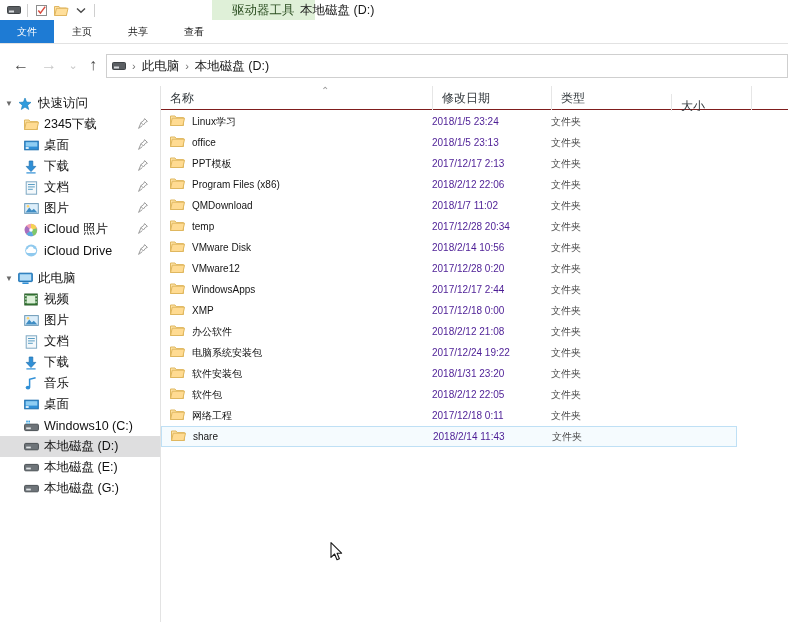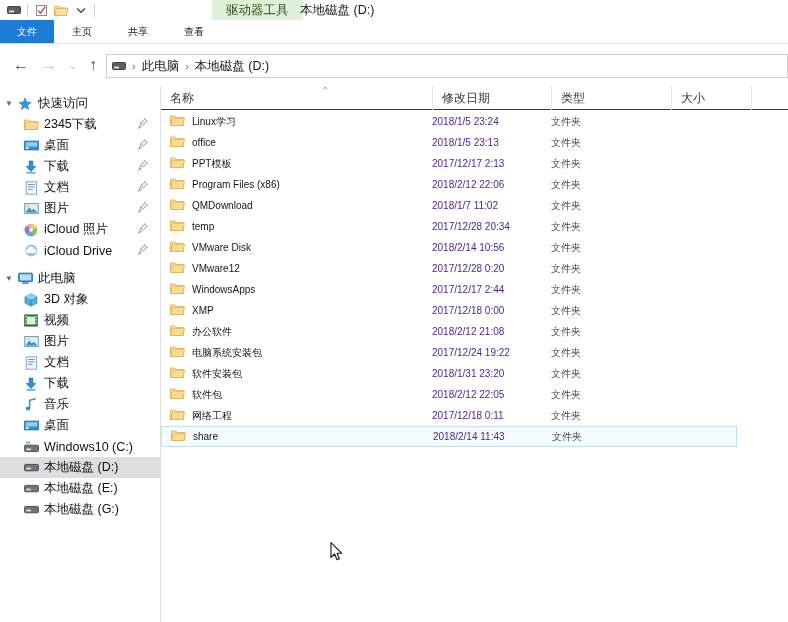--- a/index.html
+++ b/index.html
@@ -23,21 +23,21 @@
     width: 20px; height: 18px; display: flex; align-items: center; justify-content: center;
   }
   .qat-sep { width: 1px; height: 13px; background: #cfcfcf; margin: 0 3px; }
   .ctx-tabwrap {
     position: absolute; left: 212px; top: 0px; height: 20px;
     display: flex; align-items: center;
   }
   .ctx-tab {
     background: #dff0d8; color: #2b4e21;
     height: 20px; line-height: 20px;
-    padding: 0 14px; font-size: 12.5px; white-space: nowrap;
+    padding: 0 20px; font-size: 12.5px; white-space: nowrap;
   }
   .win-title {
     position: absolute; left: 300px; top: 0; height: 20px; line-height: 20px;
     font-size: 12.5px; color: #1a1a1a; white-space: nowrap;
   }
 
   
   .tabstrip {
     position: absolute; top: 20px; left: 0; width: 788px; height: 23px;
     background: #ffffff;
@@ -333,31 +333,20 @@
     <span class="side-ico">
       <svg width="15" height="13" viewBox="0 0 15 13">
         <rect x="0.7" y="1.2" width="13.6" height="8.4" rx="0.6" fill="#2f8fd6" stroke="#1d6fae"></rect>
         <rect x="1.8" y="2.3" width="11.4" height="6.2" fill="#b8ddf5"></rect>
         <rect x="4.4" y="10.4" width="6.2" height="1.6" fill="#2f8fd6"></rect>
       </svg>
     </span>
     <span class="side-label">此电脑</span>
   </div>
 
-  <div class="side-row lvl2">
-    <span class="side-ico">
-      <svg width="14" height="14" viewBox="0 0 14 14">
-        <path d="M7 0.8 L13 4 L13 10 L7 13.2 L1 10 L1 4 Z" fill="#57b0e2" stroke="#2a7fb5" stroke-width="0.7"></path>
-        <path d="M1 4 L7 7.1 L13 4" fill="none" stroke="#1f6d9e" stroke-width="0.7"></path>
-        <path d="M7 7.1 L7 13.2" fill="none" stroke="#1f6d9e" stroke-width="0.7"></path>
-        <path d="M7 0.8 L13 4 L7 7.1 L1 4 Z" fill="#8ed2f2"></path>
-      </svg>
-    </span>
-    <span class="side-label">3D 对象</span>
-  </div>
 
   <div class="side-row lvl2">
     <span class="side-ico">
       <svg width="14" height="13" viewBox="0 0 14 13">
         <rect x="0.8" y="1" width="12.4" height="11" fill="#3b7f3b" stroke="#2b5f2b"></rect>
         <rect x="2.8" y="2.6" width="8.4" height="7.8" fill="#ddf0d9"></rect>
         <rect x="1.3" y="2" width="1.2" height="1.4" fill="#ffffff"></rect>
         <rect x="1.3" y="5.2" width="1.2" height="1.4" fill="#ffffff"></rect>
         <rect x="1.3" y="8.4" width="1.2" height="1.4" fill="#ffffff"></rect>
         <rect x="11.5" y="2" width="1.2" height="1.4" fill="#ffffff"></rect>
@@ -468,21 +457,21 @@
   </div>
 </div>
 
 <div class="splitter"></div>
 
 <div class="listhdr">
   <div class="hdrcell first" style="left:0px;width:271px;">名称</div>
   <div class="sort-caret">⌃</div>
   <div class="hdrcell" style="left:271px;width:119px;">修改日期</div>
   <div class="hdrcell" style="left:390px;width:120px;">类型</div>
-  <div class="hdrcell" style="left:510px;width:80px;">大小</div>
+  <div class="hdrcell" style="left:510px;width:80px;margin-top:8px;">大小</div>
   <div class="hdrcell" style="left:590px;width:37px;"></div>
 </div>
 
 <div class="filelist">
 
   <div class="frow">
     <span class="fico"><svg width="15" height="13" viewBox="0 0 15 13">
           <path d="M0.5 2 L5 2 L6.2 3.6 L13.5 3.6 L13.5 11.5 L0.5 11.5 Z" fill="#ffe3a6" stroke="#dfb75f"></path>
           <path d="M2.2 4.2 L14.5 4.2 L12.9 11.5 L0.6 11.5 Z" fill="#ffdb92" stroke="#dfb75f"></path>
         </svg></span>

